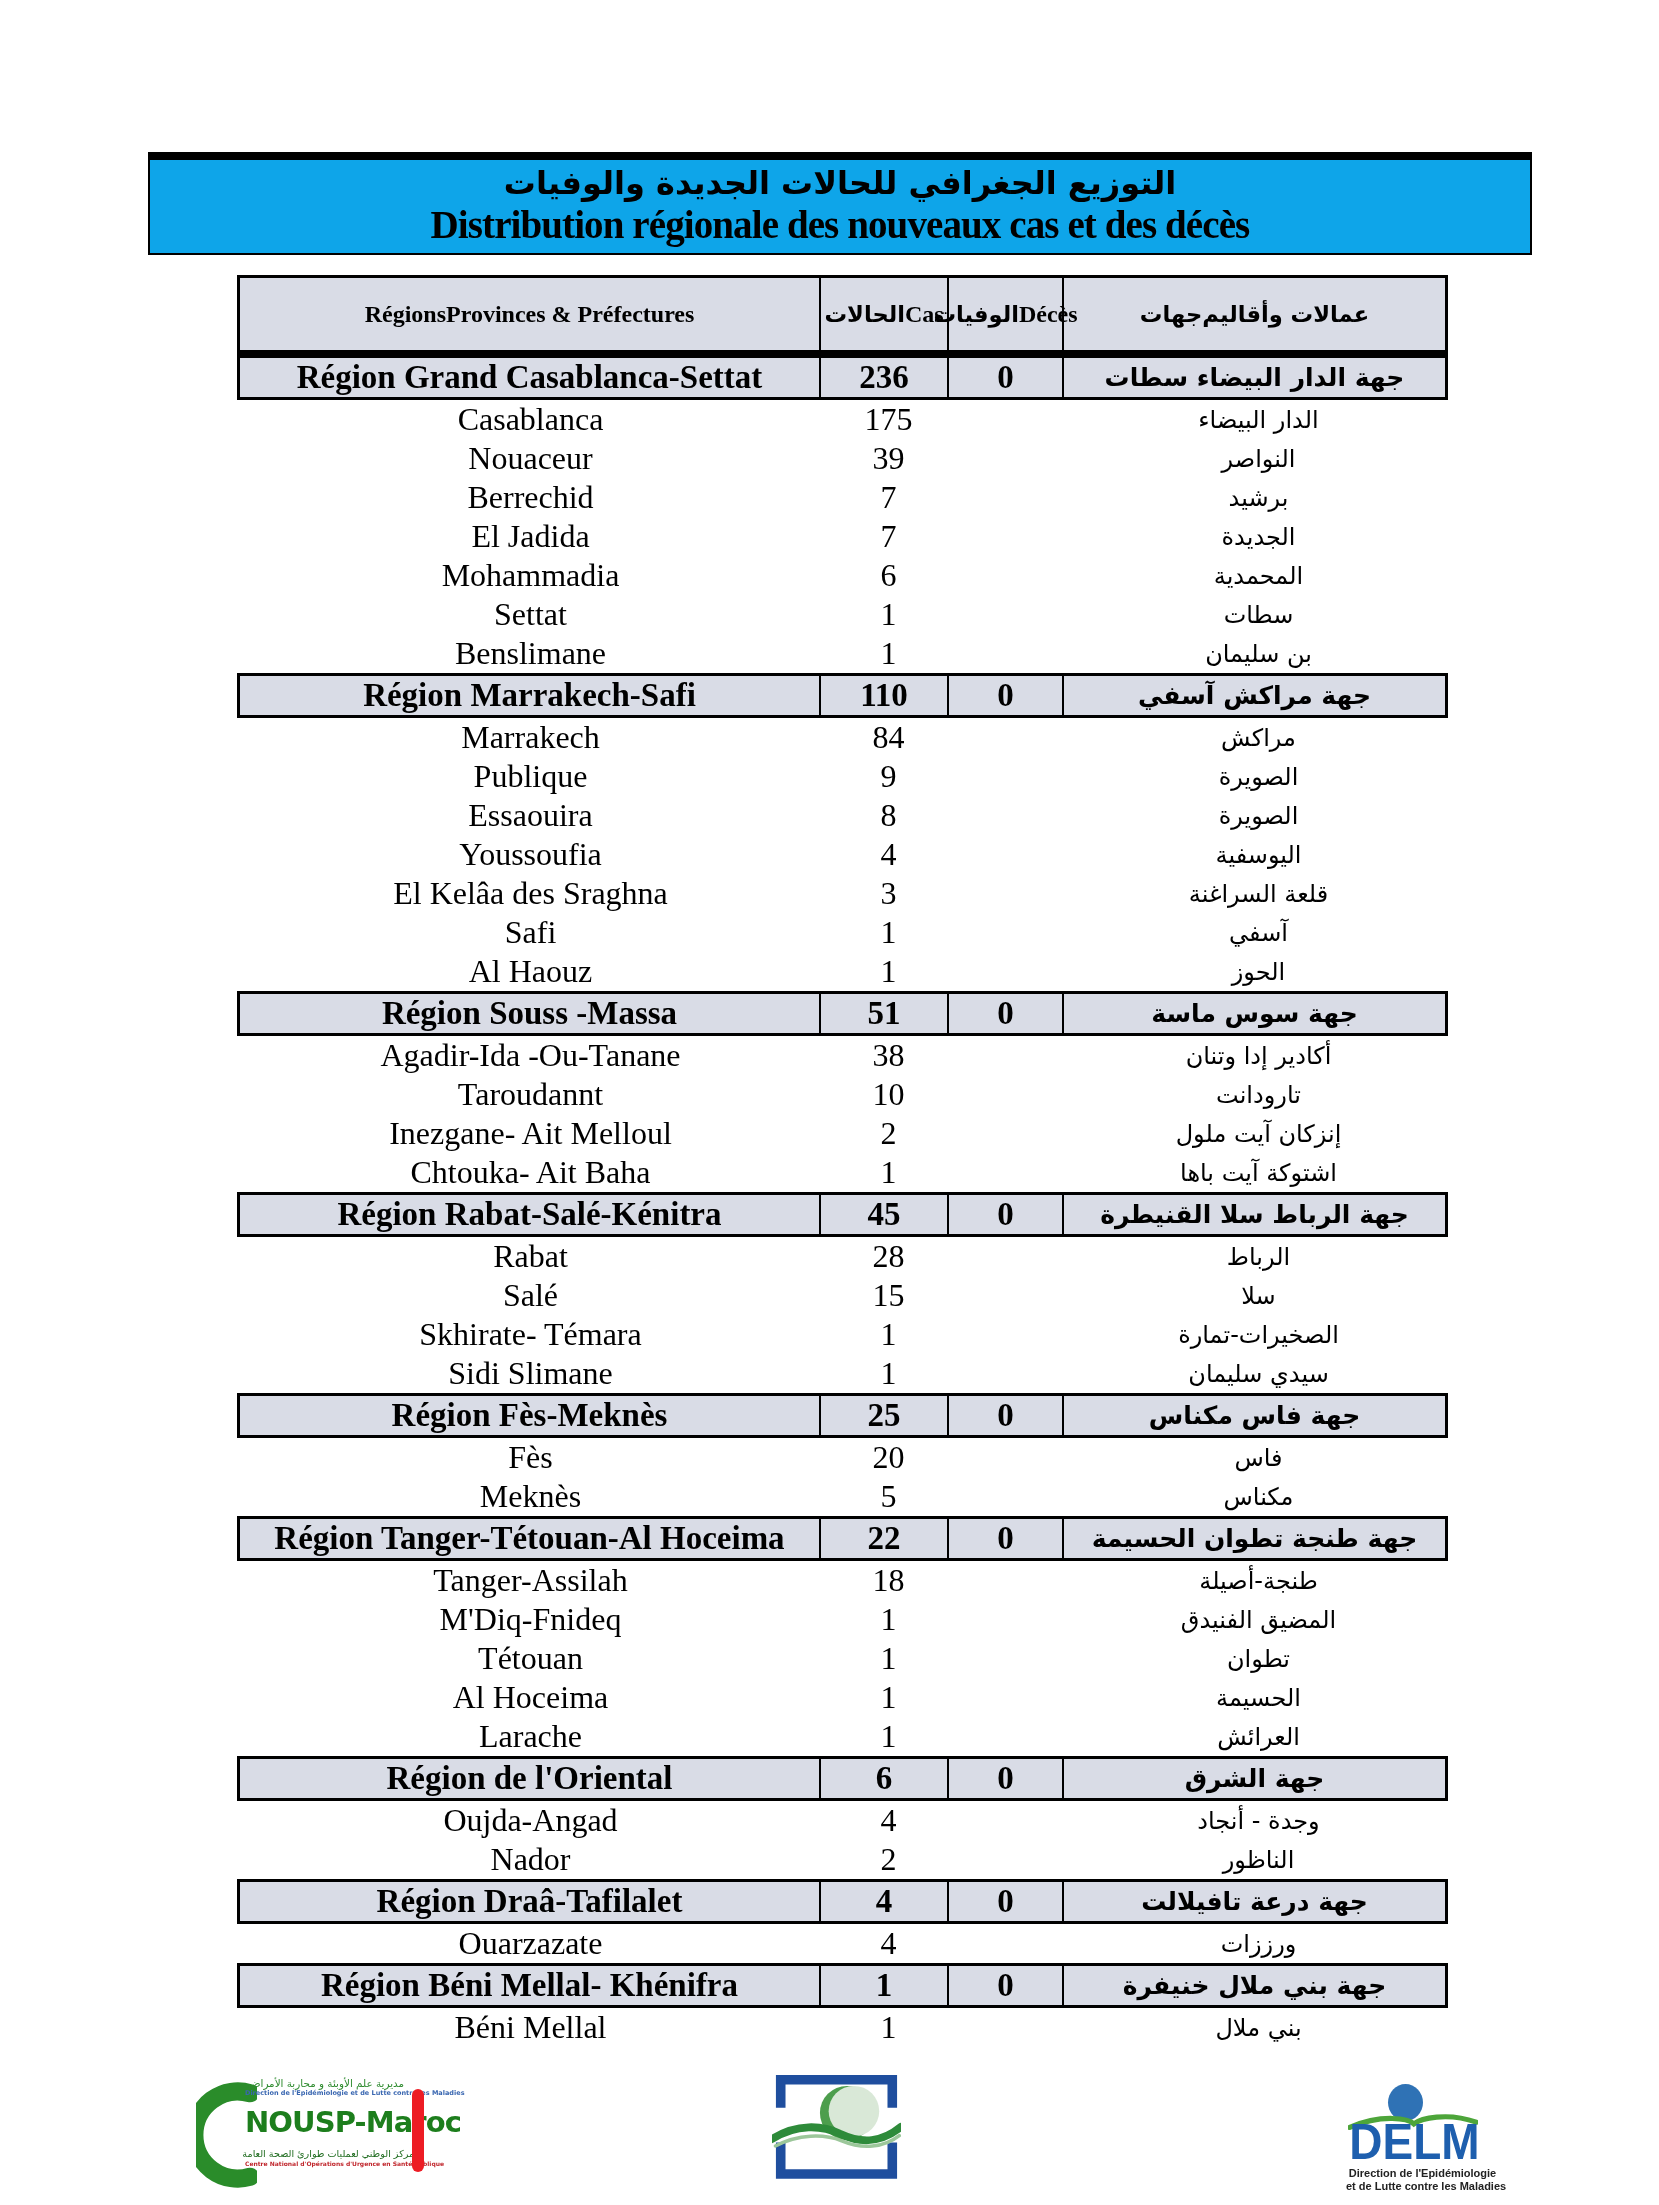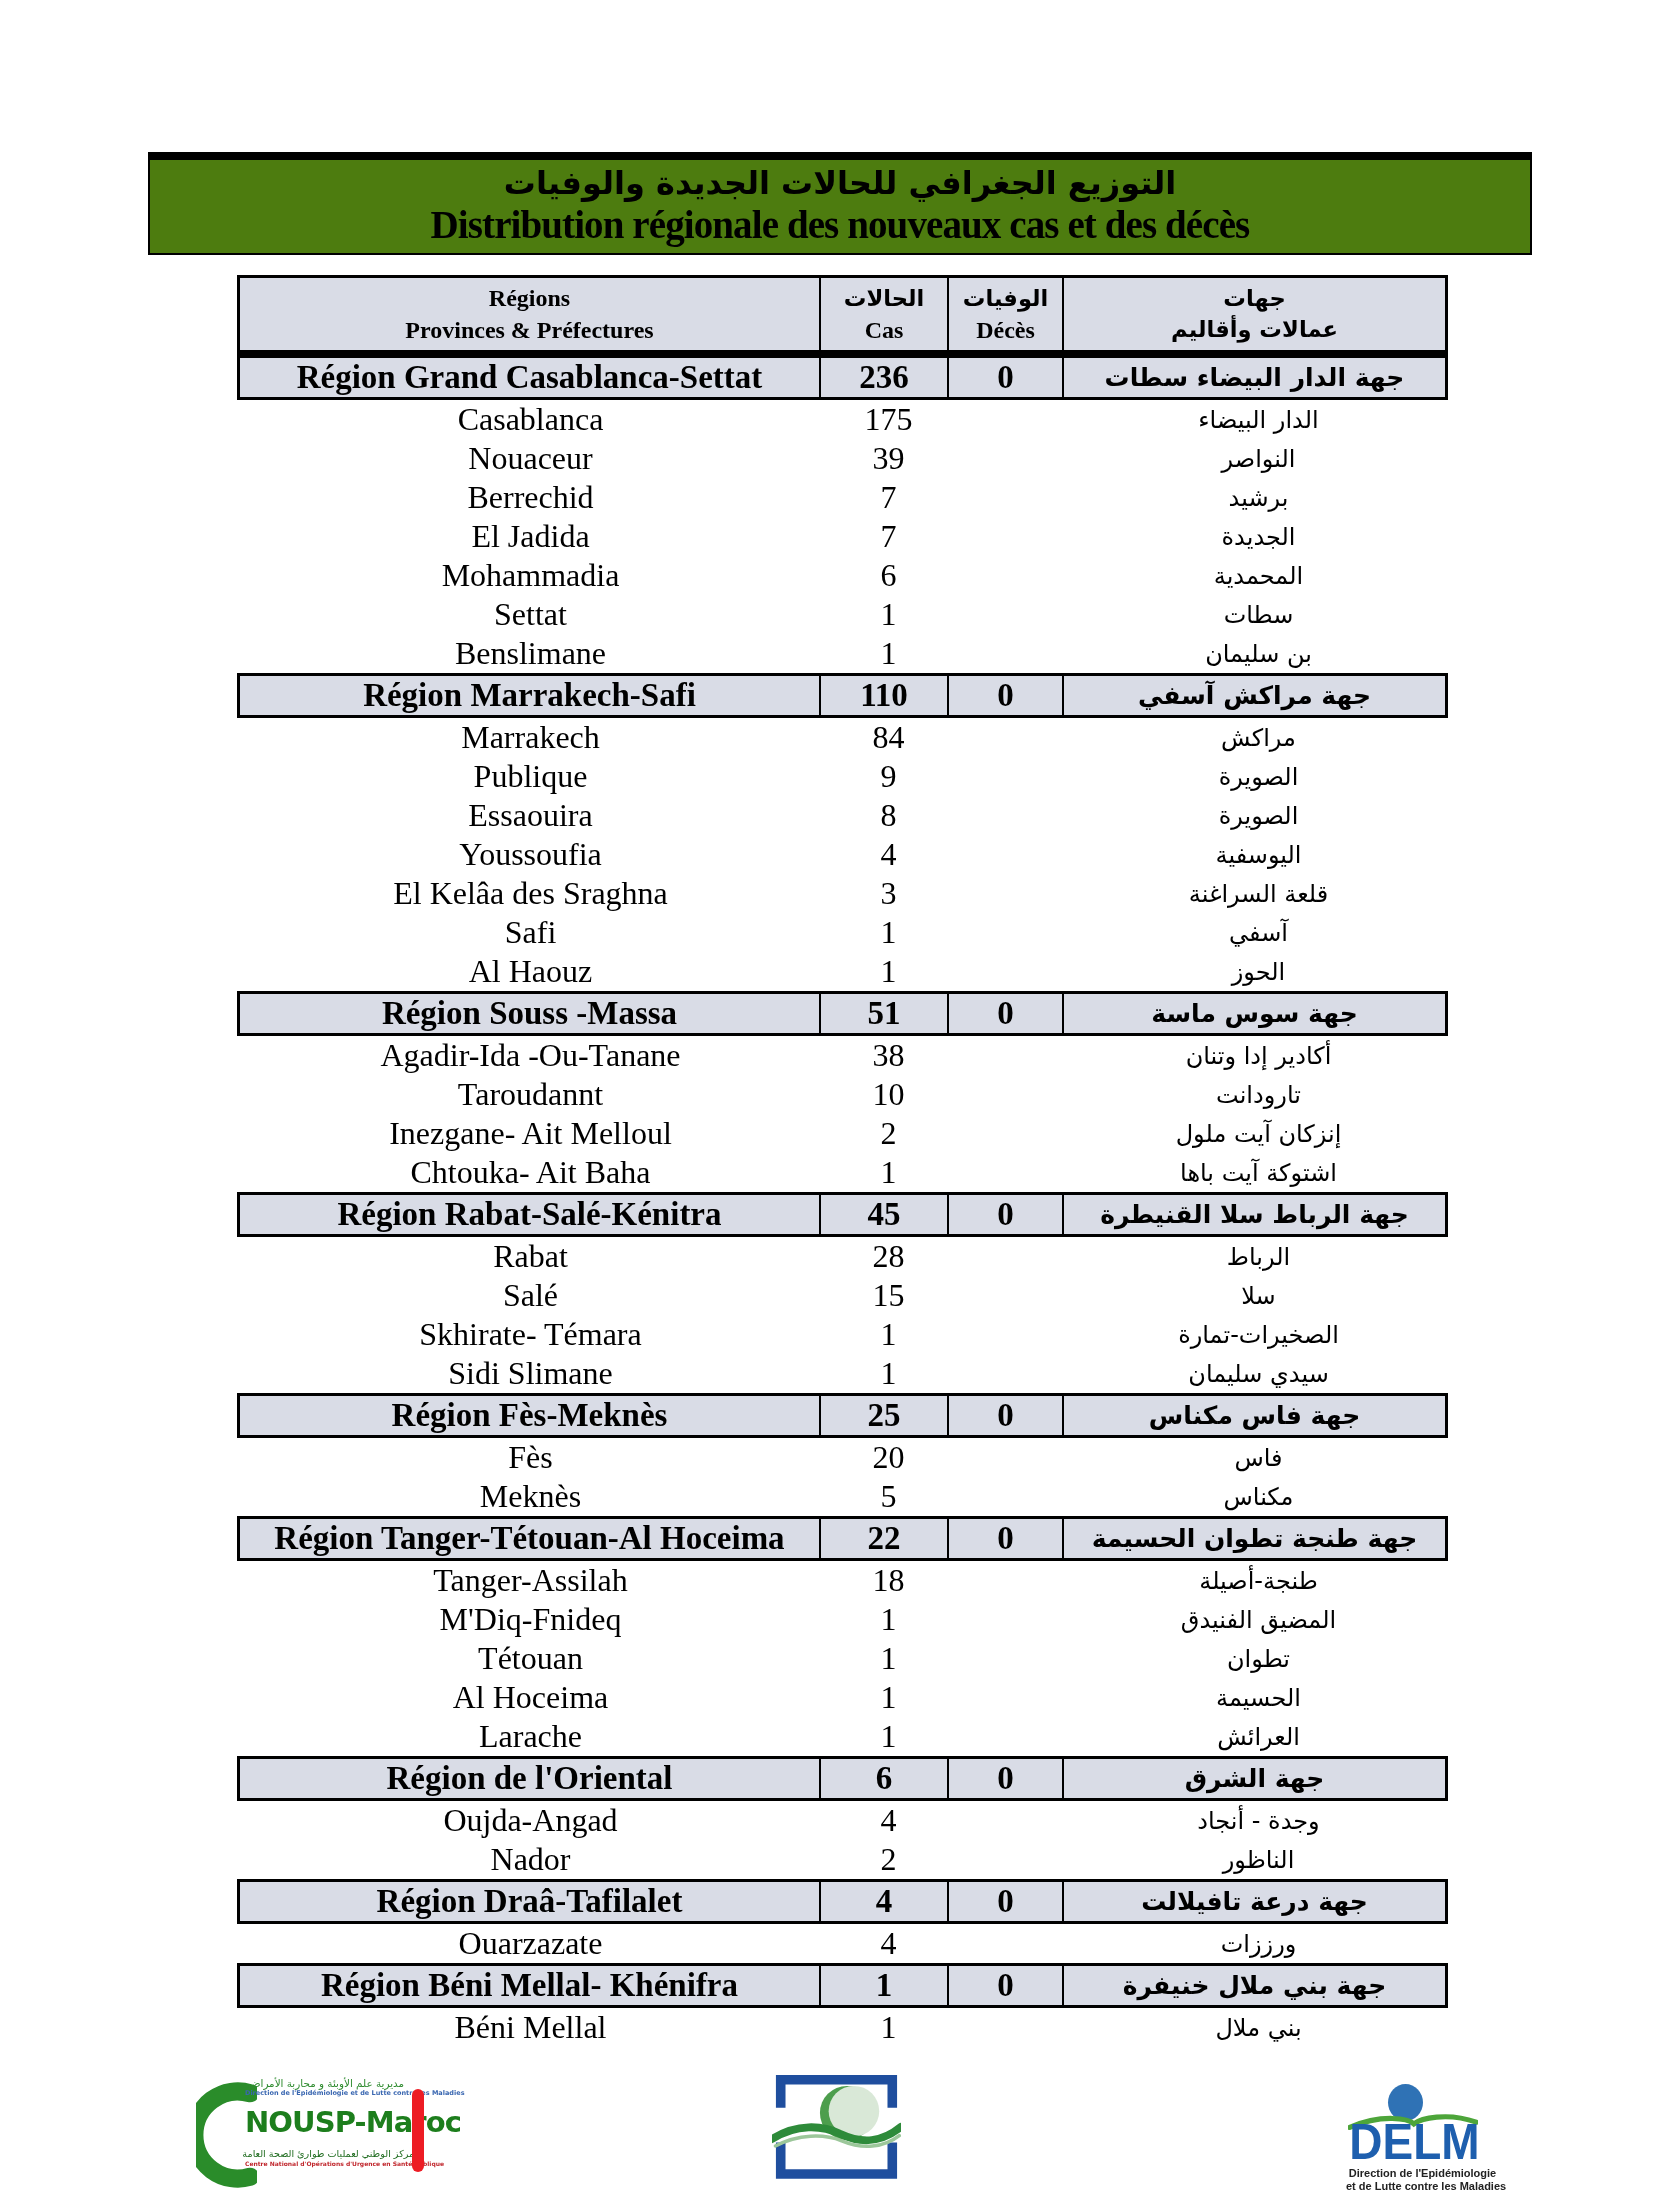--- a/index.html
+++ b/index.html
@@ -15,21 +15,21 @@
     overflow: hidden;
   }
   
   .title-box {
     position: absolute;
     left: 148px; top: 152px;
     width: 1384px; height: 103px;
     border: 2.6px solid #000;
     border-top: 8.7px solid #000;
     text-align: center;
-    background: #4d7c0f;
+    background: #0ea5e9;
   }
   .title-ar {
     margin-top: 4.3px;
     font-size: 32px;
     font-weight: bold;
     font-family: "DejaVu Sans", sans-serif;
     direction: rtl;
   }
   .title-fr {
     font-size: 39px;
@@ -45,21 +45,20 @@
   .thead {
     display: grid;
     grid-template-columns: 581px 128px 115px 1fr;
     height: 80px;
     background: #d9dce6;
     border: 3.5px solid #000;
     border-bottom: 5.2px solid #000;
   }
   .thead .hc {
     display: flex;
-    flex-direction: column;
     justify-content: center;
     align-items: center;
     text-align: center;
     font-weight: bold;
     font-size: 24px;
     line-height: 32px;
     border-right: 2.6px solid #000;
   }
   .thead .hc:last-child { border-right: none; }
   .row {

